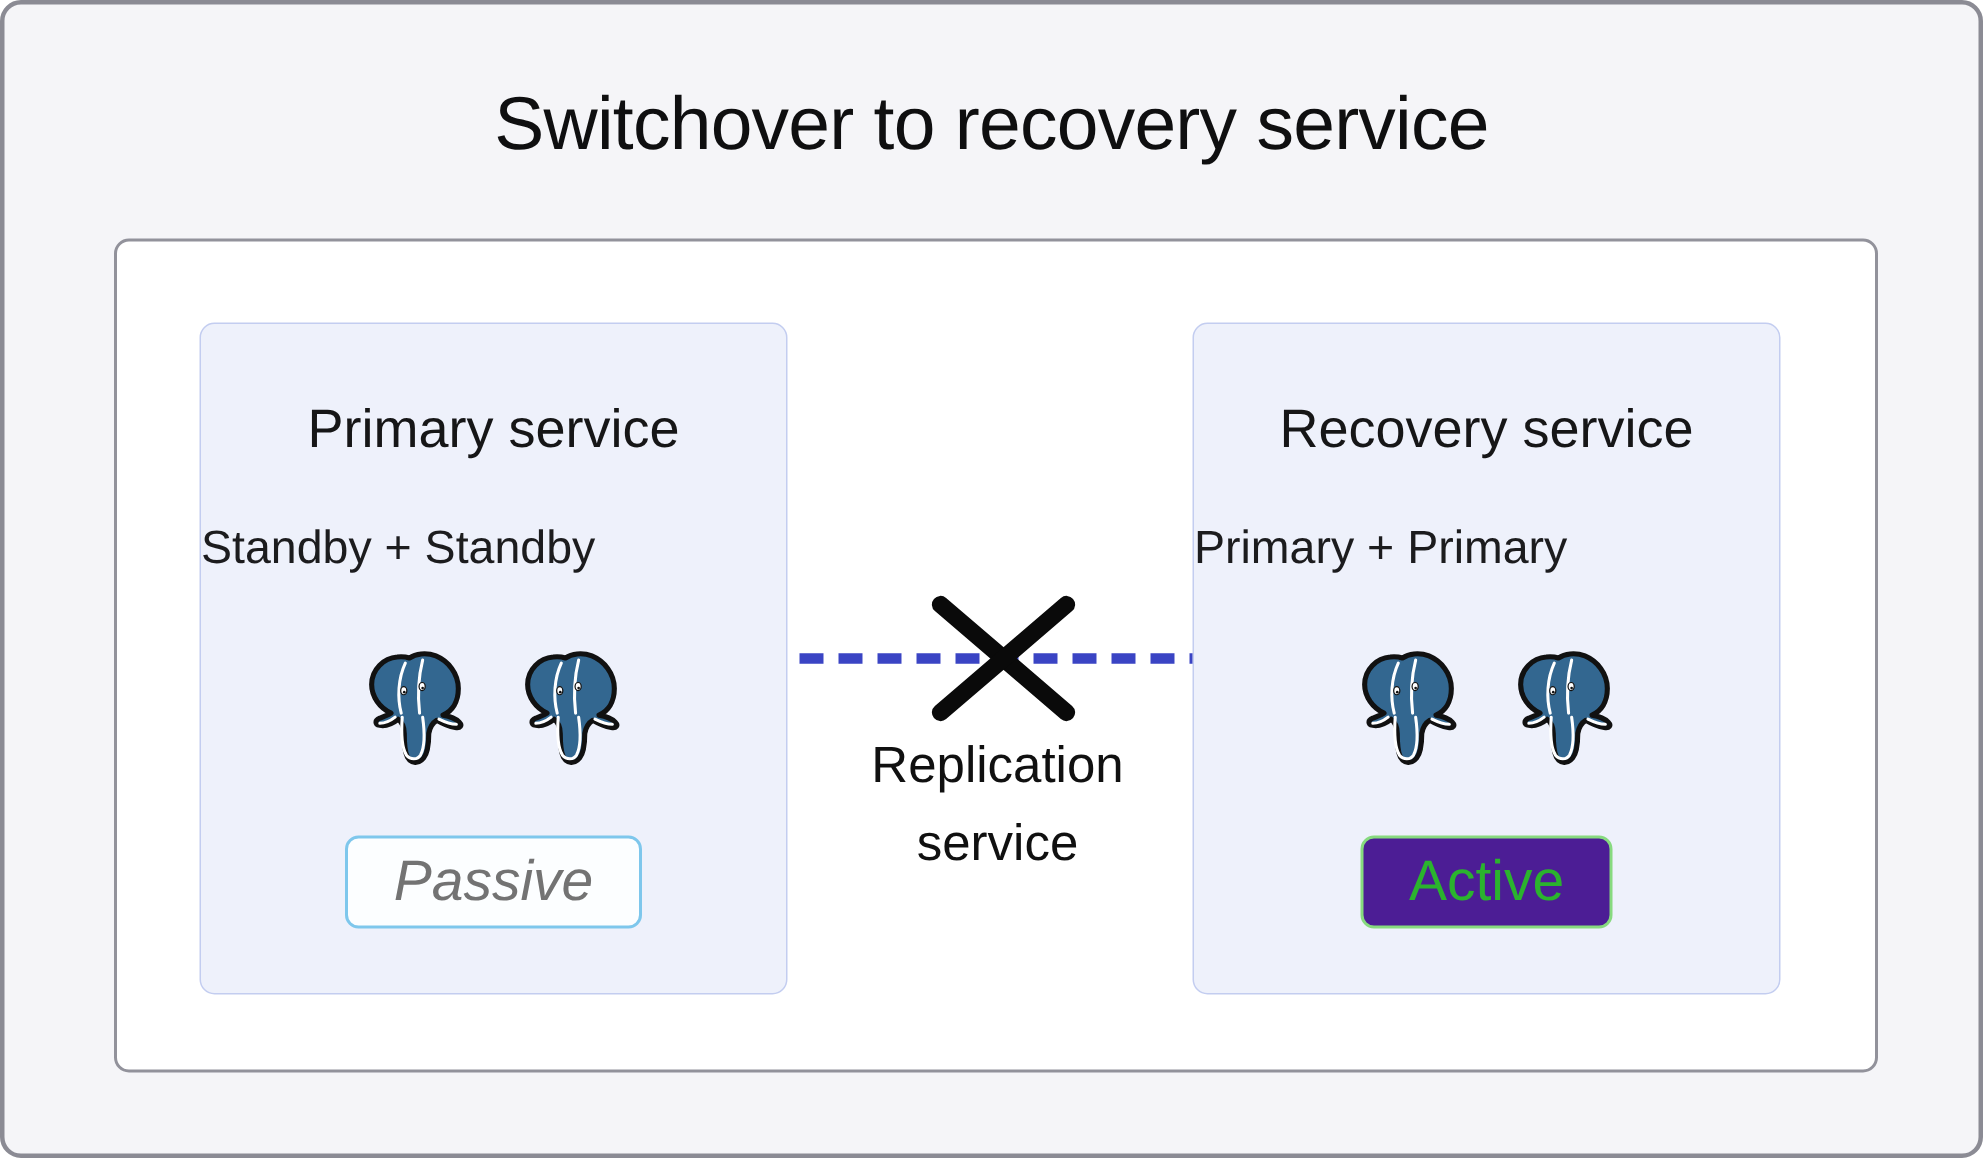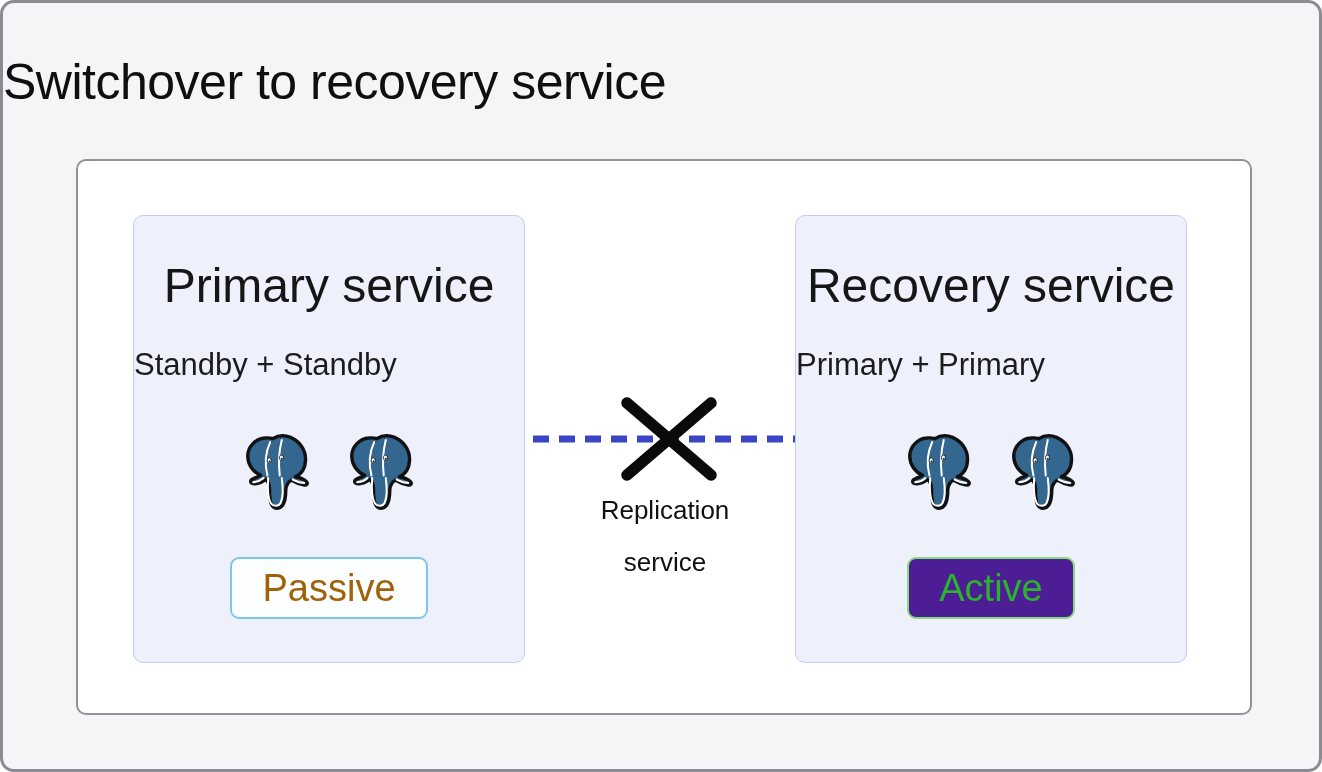--- a/index.html
+++ b/index.html
@@ -20,21 +20,21 @@
     background: #f5f5f8;
     border: 3px solid #8b8b94;
     border-radius: 14px;
   }
   .main-title {
     position: absolute;
     top: 50px;
     left: 0;
     width: 100%;
     margin: 0;
-    text-align: left;
+    text-align: center;
     font-size: 50px;
     font-weight: 500;
     letter-spacing: -0.5px;
     color: #0f0f10;
   }
   .panel {
     position: absolute;
     left: 73px;
     top: 156px;
     width: 1176px;
@@ -55,21 +55,21 @@
     border-radius: 10px;
   }
   .service-card.primary { left: 130px; }
   .service-card.recovery { left: 792px; }
   .card-title {
     position: absolute;
     top: 44px;
     left: 0;
     width: 100%;
     text-align: center;
-    font-size: 48px;
+    font-size: 36px;
     line-height: 52px;
     font-weight: 500;
     color: #161617;
   }
   .card-subtitle {
     position: absolute;
     top: 129px;
     left: 0;
     width: 100%;
     font-size: 31px;
@@ -116,21 +116,21 @@
     height: 92px;
   }
   .dash-line { stroke: var(--dash-color, #3a44c4); }
   .cross-line { stroke: var(--cross-color, #0a0a0a); }
   .replication-label {
     position: absolute;
     left: 512px;
     top: 481px;
     width: 300px;
     text-align: center;
-    font-size: 26px;
+    font-size: 34px;
     line-height: 52px;
     color: #101010;
   }
 </style>
 </head>
 <body style="--pg-blue: #336790; --pg-outline: #111111; --pg-detail: #ffffff; --dash-color: #3a44c4; --cross-color: #0a0a0a;">
 
 <svg width="0" height="0" style="position:absolute" aria-hidden="true">
   <defs>
     <symbol id="pg-elephant" viewBox="0 0 100 114">
@@ -180,21 +180,21 @@
     <div class="card-subtitle">Standby + Standby</div>
     <div class="icons-row">
       <svg class="pg-icon" viewBox="0 0 100 114">
           <use href="#pg-elephant"></use>
         </svg>
       <svg class="pg-icon" viewBox="0 0 100 114">
           <use href="#pg-elephant"></use>
         </svg>
     </div>
     <div class="badge-row">
-      <span class="status-badge" style="color: #a16207; border-color: rgb(126, 199, 236); background-color: rgb(252, 254, 255);">Passive</span>
+      <span class="status-badge" style="color: #737373; border-color: rgb(126, 199, 236); background-color: rgb(252, 254, 255); font-style: italic;">Passive</span>
     </div>
   </div>
 
   <div class="service-card recovery">
     <div class="card-title">Recovery service</div>
     <div class="card-subtitle">Primary + Primary</div>
     <div class="icons-row">
       <svg class="pg-icon" viewBox="0 0 100 114">
           <use href="#pg-elephant"></use>
         </svg>

